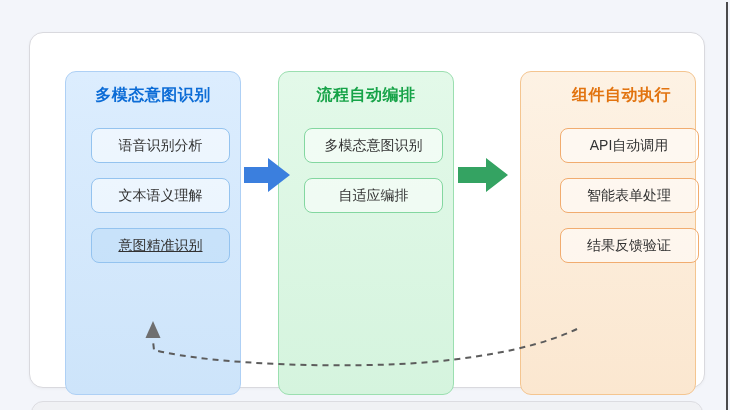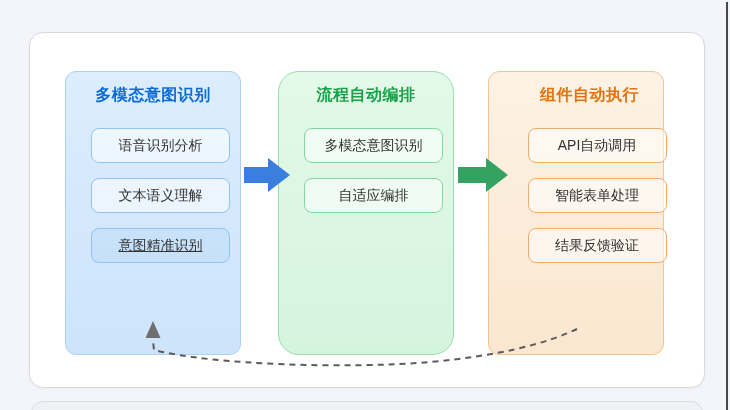--- a/index.html
+++ b/index.html
@@ -20,21 +20,21 @@
   .bottom-card {
     position: absolute; left: 31px; top: 401px; width: 672px; height: 40px;
     background: #f0f1f4; border: 1px solid #dcdce1; border-radius: 12px;
   }
   .right-edge-line {
     position: absolute; left: 726px; top: 2px; width: 2px; height: 408px;
     background: #4a4a4c;
   }
 
   .panel {
-    position: absolute; top: 71px; width: 176px; height: 284px;
+    position: absolute; top: 71px; width: 176px; height: 324px;
     border-radius: 11px; border: 1.5px solid transparent;
     display: flex; flex-direction: column; align-items: center;
     padding-top: 13px;
   }
   .panel-title {
     font-size: 16px; font-weight: bold; line-height: 20px;
     margin-bottom: 23px; letter-spacing: 0.5px;
   }
   .panel-item {
     width: 139px; height: 35px; border-radius: 8px;
@@ -49,27 +49,26 @@
     border-color: #aed0f5;
   }
   .panel-blue .panel-title { color: #0c6cd6; }
   .panel-blue .panel-item { border-color: #94c3ef; }
   .panel-blue .panel-item.active { background: rgba(189,220,248,0.55); text-decoration: underline; }
 
   .panel-green {
     left: 278px;
     background: linear-gradient(180deg, #e3f9e9 0%, #d5f4de 100%);
     border-color: #9bdfb0;
-    border-radius: 21px;
   }
   .panel-green .panel-title { color: #16a348; }
   .panel-green .panel-item { border-color: #83d7a0; }
 
   .panel-orange {
-    left: 488px;
+    left: 520px;
     background: linear-gradient(180deg, #fdf2e4 0%, #fbe7d0 100%);
     border-color: #f4c590;
     padding-left: 27px;
   }
   .panel-orange .panel-title { color: #e27410; }
   .panel-orange .panel-item { border-color: #f1ac6f; }
 
   .flow-arrow { position: absolute; top: 158px; }
   .flow-arrow-1 { left: 244px; }
   .flow-arrow-2 { left: 458px; }

